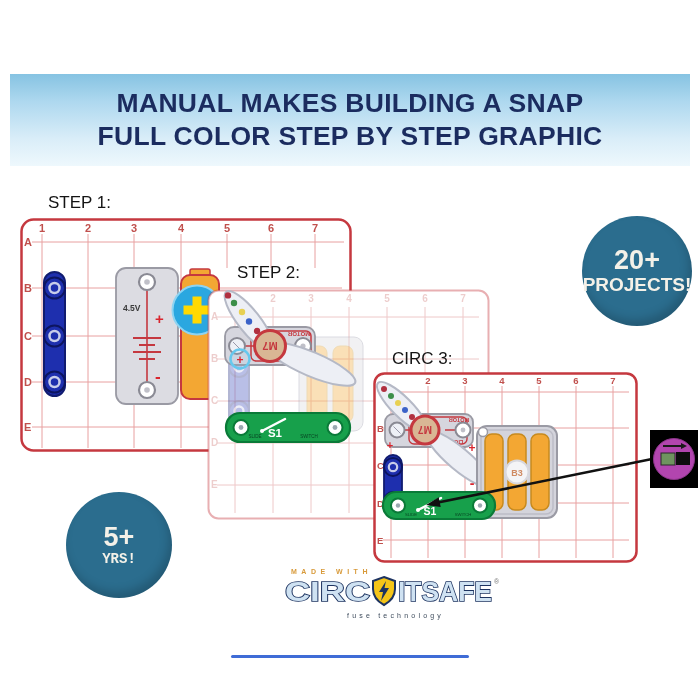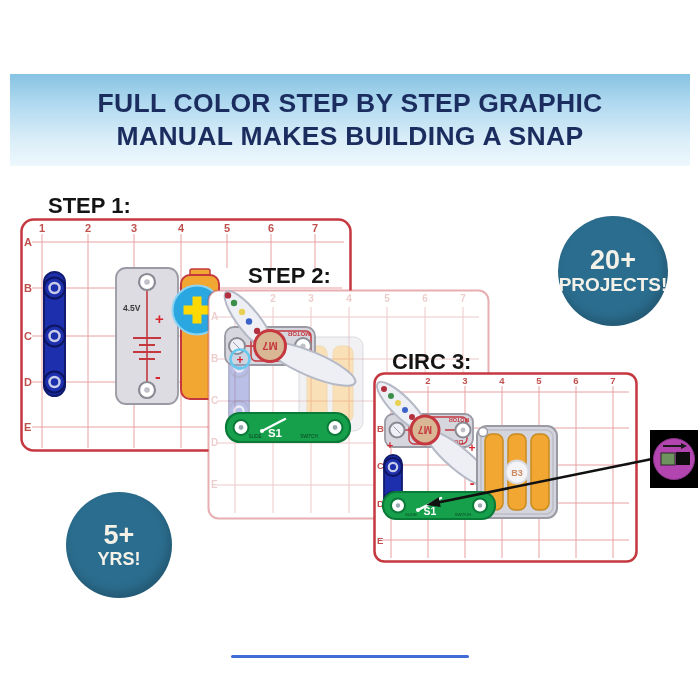--- a/index.html
+++ b/index.html
@@ -5,47 +5,47 @@
   html,body{margin:0;padding:0;background:#fff;}
   #stage{position:relative;width:700px;height:700px;background:#ffffff;overflow:hidden;
          font-family:"Liberation Sans",sans-serif;}
   .abs{position:absolute;}
   
   #hdr{left:10px;top:74px;width:680px;height:92px;
        background:linear-gradient(180deg,#86c3e2 0%,#aed8ef 30%,#d9edf8 70%,#eef8fd 100%);
        display:flex;flex-direction:column;justify-content:center;align-items:center;}
   #hdr .ln{color:#1b2c5f;font-weight:800;font-size:26.5px;line-height:33px;letter-spacing:.3px;text-align:center;}
   
-  .step-label{font-size:22px;font-weight:700;color:#141414;}
+  .step-label{font-size:17px;font-weight:400;color:#141414;}
   
   .badge{border-radius:50%;background:#2b6d8e;display:flex;flex-direction:column;
          justify-content:center;align-items:center;color:#f4f1e8;
          box-shadow:inset -3px -6px 10px rgba(0,0,0,.18);}
   .badge .b1{font-size:27px;font-weight:800;line-height:28px;}
   .badge .b2{font-weight:800;}
-  #badge-projects{left:558px;top:216px;width:110px;height:110px;}
+  #badge-projects{left:582px;top:216px;width:110px;height:110px;}
   #badge-projects .b2{font-size:19px;}
   #badge-age{left:66px;top:492px;width:106px;height:106px;}
-  #badge-age .b2{font-size:18px;}
+  #badge-age .b2{font-size:14px;font-family:Liberation Mono, monospace;}
   
   #logo{left:283px;top:568px;width:218px;}
   #logo .madewith{margin-left:8px;color:#d89a3a;font-size:7px;font-weight:bold;letter-spacing:4.5px;}
   #logo .tagline{margin-left:64px;margin-top:1px;color:#3d4b5c;font-size:7px;letter-spacing:3.2px;}
   #inset{left:650px;top:430px;width:48px;height:58px;background:#000;}
   #bottom-line{left:231px;top:655px;width:238px;height:3px;background:#3f6cd6;border-radius:2px;}
   svg text{font-family:"Liberation Sans",sans-serif;}
 </style>
 </head>
 <body>
 
 <div id="stage">
 
   <div id="hdr" class="abs">
+    <div class="ln">MANUAL MAKES BUILDING A SNAP</div>
     <div class="ln">FULL COLOR STEP BY STEP GRAPHIC</div>
-    <div class="ln">MANUAL MAKES BUILDING A SNAP</div>
   </div>
 
   <div class="abs step-label" style="left:48px;top:193px;">STEP 1:</div>
 
   <svg class="abs" style="left:20px;top:218px;" width="332" height="234" viewBox="0 0 332 234">
     <rect x="1.5" y="1.5" width="329" height="231" rx="12" fill="#ffffff" stroke="#c5383f" stroke-width="2.5"></rect>
     <g stroke="#e8a0a0" stroke-width="1">
       <line x1="22" y1="16" x2="22" y2="230"></line>
         <line x1="68" y1="16" x2="68" y2="230"></line>
       <line x1="114" y1="16" x2="114" y2="230"></line>
@@ -107,21 +107,21 @@
     </g>
     <polygon points="206,111 206,155 243,133" fill="#ee4458"></polygon>
   </svg>
 
   <svg class="abs" style="left:166px;top:280px;" width="84" height="92" viewBox="0 0 84 92">
     <line x1="48" y1="48" x2="76" y2="86" stroke="#2aa7e0" stroke-width="3"></line>
     <circle cx="31" cy="30" r="24.5" fill="#2aa7e0" stroke="#8ed4f2" stroke-width="2"></circle>
     <path d="M31 16.5 V43.5 M17.5 30 H44.5" stroke="#ffd900" stroke-width="9"></path>
   </svg>
 
-  <div class="abs step-label" style="left:248px;top:263px;">STEP 2:</div>
+  <div class="abs step-label" style="left:237px;top:263px;">STEP 2:</div>
 
   <svg class="abs" style="left:207px;top:289px;" width="283" height="231" viewBox="0 0 283 231">
     <rect x="1.5" y="1.5" width="280" height="228" rx="10" fill="#ffffff" stroke="rgba(197,56,63,0.4)" stroke-width="2"></rect>
     <g opacity="0.28">
       <g stroke="#c5383f" stroke-width="1">
         <line x1="28" y1="18" x2="28" y2="224"></line>
           <line x1="66" y1="18" x2="66" y2="224"></line>
         <line x1="104" y1="18" x2="104" y2="224"></line>
           <line x1="142" y1="18" x2="142" y2="224"></line>
         <line x1="180" y1="18" x2="180" y2="224"></line>
@@ -321,16 +321,29 @@
 
   <div id="badge-projects" class="abs badge">
     <div class="b1">20+</div>
     <div class="b2">PROJECTS!</div>
   </div>
   <div id="badge-age" class="abs badge">
     <div class="b1">5+</div>
     <div class="b2">YRS!</div>
   </div>
 
+  <div id="logo" class="abs">
+    <div class="madewith">MADE WITH</div>
+    <svg width="218" height="32" viewBox="0 0 218 32">
+      <text x="2" y="26" font-size="27" font-weight="bold" fill="#cfe2f2" stroke="#1d3360" stroke-width="1.6" paint-order="stroke" textLength="85" lengthAdjust="spacingAndGlyphs">CIRC</text>
+      <g>
+        <path d="M101 2 L112 6 V14 Q112 24 101 30 Q90 24 90 14 V6 Z" fill="#f5c518" stroke="#1d3360" stroke-width="2"></path>
+        <polygon points="103,6 96,17 100,17 98,26 106,13 101.5,13" fill="#1d3360"></polygon>
+      </g>
+      <text x="115" y="26" font-size="27" font-weight="bold" fill="#cfe2f2" stroke="#1d3360" stroke-width="1.6" paint-order="stroke" textLength="94" lengthAdjust="spacingAndGlyphs">ITSAFE</text>
+      <text x="211" y="9" font-size="7" fill="#777777">®</text>
+    </svg>
+    <div class="tagline">fuse technology</div>
+  </div>
 
   <div id="bottom-line" class="abs"></div>
 
 </div>
 
 </body></html>

